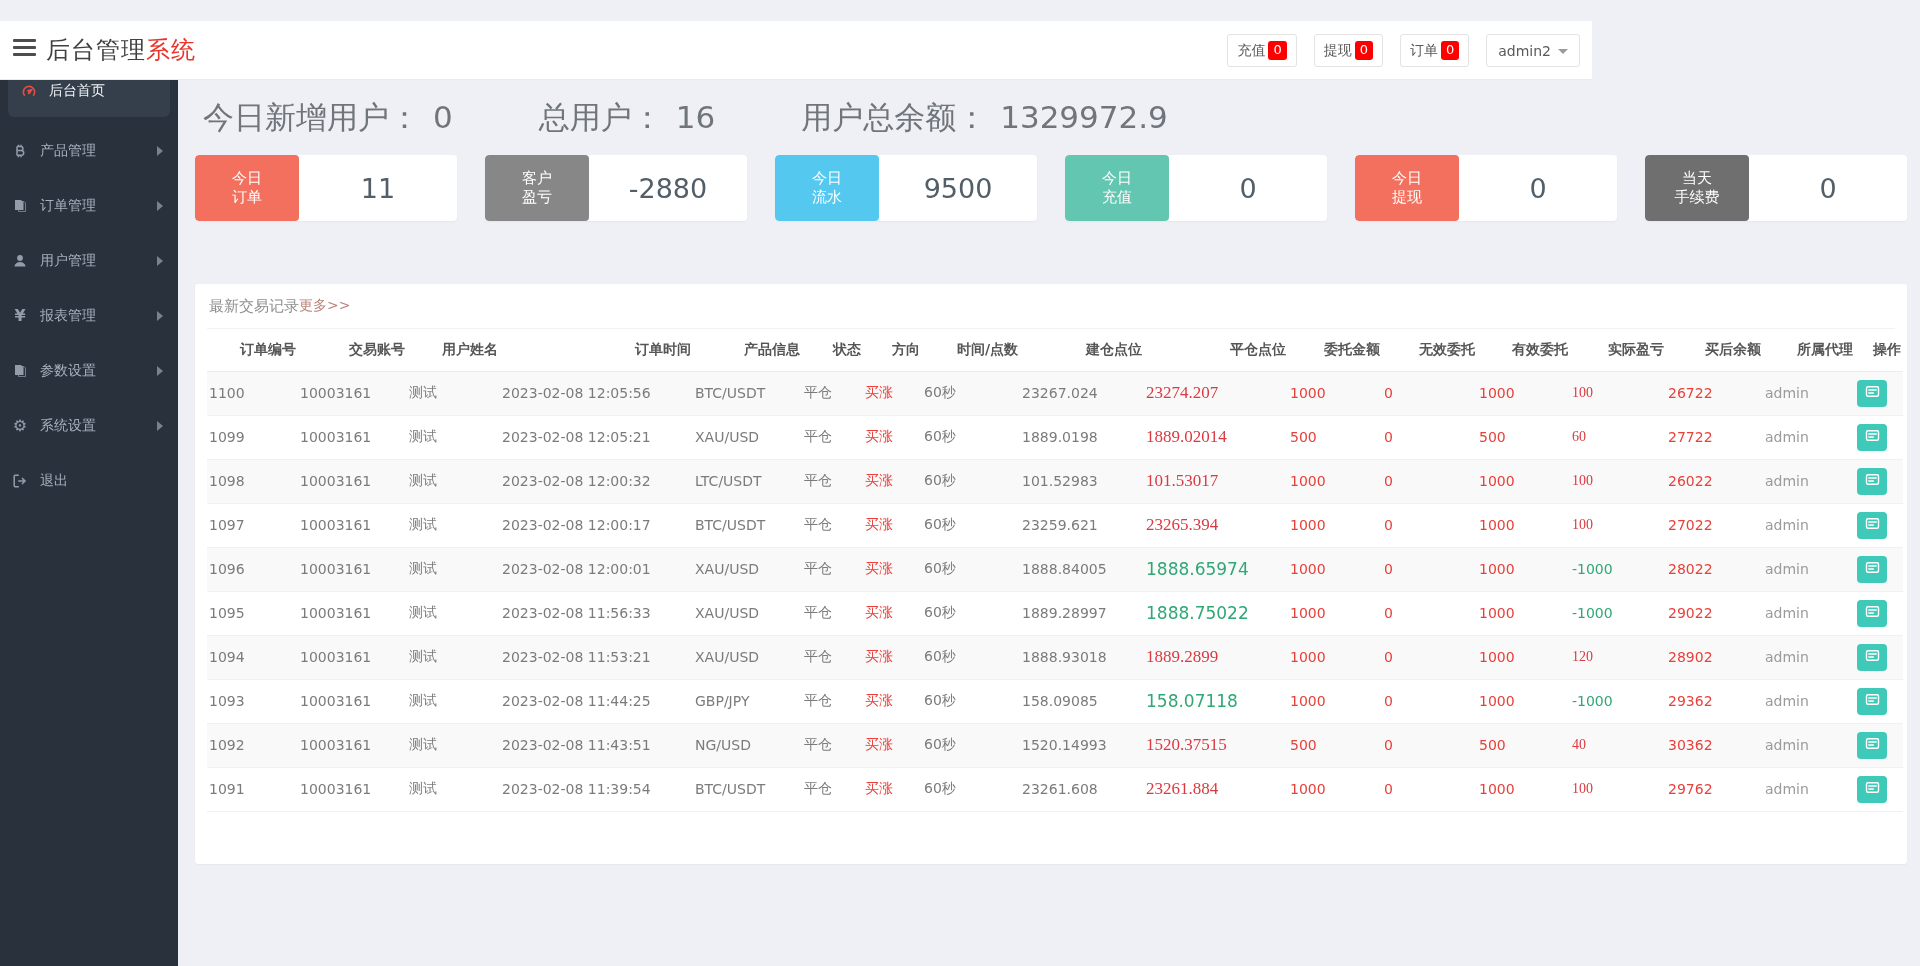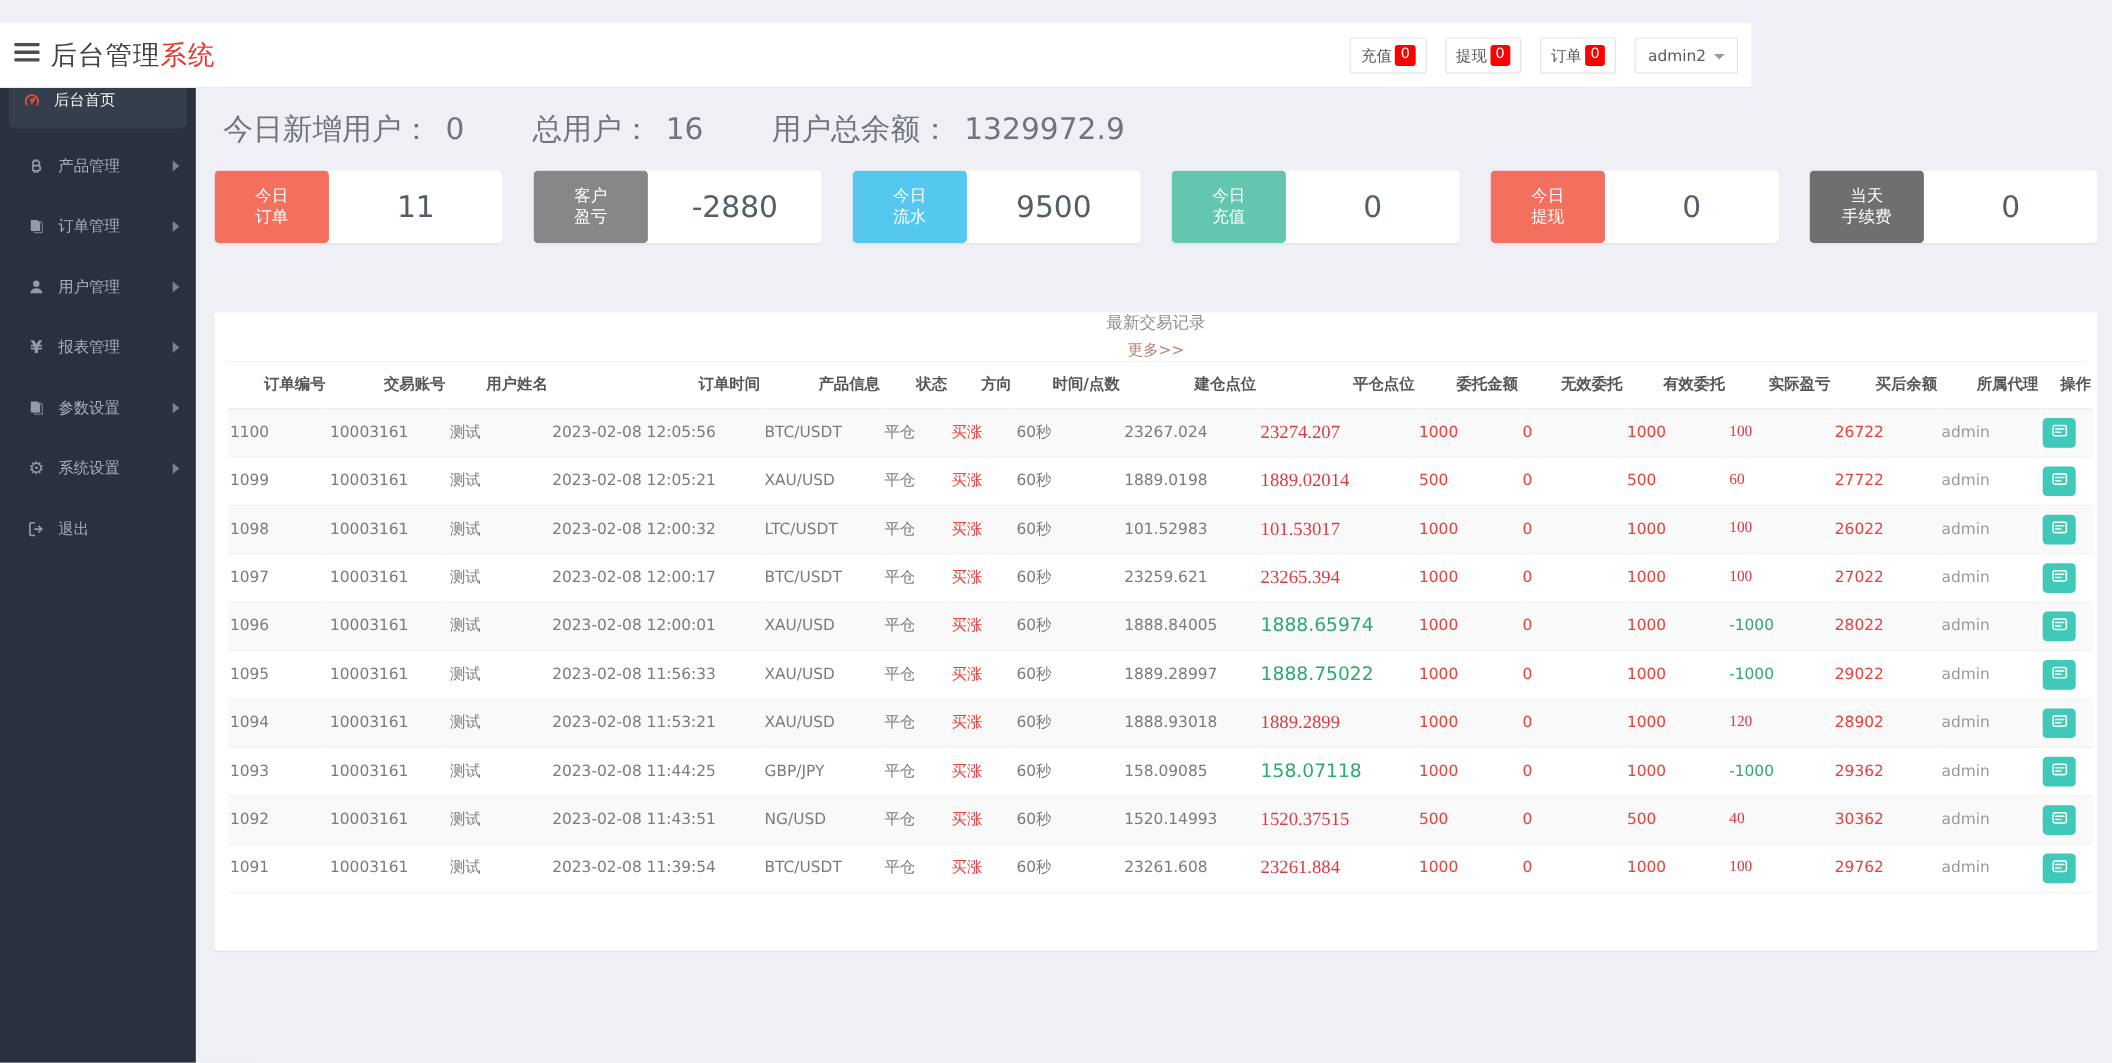--- a/index.html
+++ b/index.html
@@ -18,51 +18,51 @@
     border:1px solid #e3e3e3; border-radius:3px; font-size:14px; color:#595959; cursor:pointer; }
   .hbtn .badge { display:inline-block; margin-left:3px; padding:1px 5px 2px; background:#fe0000;
     color:#fff; font-size:13px; border-radius:3px; line-height:16px; }
   .userbtn { display:flex; align-items:center; gap:7px; height:33px; padding:0 11px; background:#fff;
     border:1px solid #e3e3e3; border-radius:3px; font-size:14px; color:#5a5a5a; cursor:pointer; }
   .caret { width:0; height:0; border-left:5px solid transparent; border-right:5px solid transparent;
     border-top:5px solid #9b9b9b; margin-top:2px; }
 
   
   .sidebar { position:absolute; left:0; top:59px; width:178px; height:907px; background:#29313d; }
-  .side-item { position:relative; height:55px; display:flex; align-items:center; padding-left:24px;
+  .side-item { position:relative; height:55px; display:flex; align-items:center; padding-left:11px;
     color:#a6b0bb; font-size:14px; cursor:pointer; }
   .side-item .s-icon { width:18px; height:18px; display:inline-flex; align-items:center; justify-content:center;
     margin-right:11px; color:#939da9; font-size:15px; flex:none; }
   .side-item.active { background:#343f4b; margin:6px 8px; height:52px; border-radius:6px;
     padding-left:12px; color:#f2f4f6; }
   .side-item.active .s-icon { color:#e64c41; }
   .side-chevron { position:absolute; right:15px; top:50%; margin-top:-5px; width:0; height:0;
     border-top:5px solid transparent; border-bottom:5px solid transparent; border-left:6px solid #79828e; }
   .s-icon svg { width:16px; height:16px; }
 
   
   .main { position:absolute; left:178px; top:59px; width:1742px; height:907px; padding:0 13px 0 17px; }
 
-  .stats-line { margin-top:41px; display:flex; align-items:flex-end; gap:62px;
-    color:#6f757b; font-size:27px; line-height:35px; padding-left:8px; }
+  .stats-line { margin-top:41px; display:flex; align-items:flex-end; gap:86px;
+    color:#6f757b; font-size:31px; line-height:35px; padding-left:8px; }
   .stat-group { display:flex; gap:13px; }
 
   .cards { margin-top:20px; display:flex; gap:28px; }
   .card { flex:1; height:66px; display:flex; background:#fff; border-radius:4px;
     box-shadow:0 1px 2px rgba(0,0,0,.04); overflow:hidden; }
   .card-label { width:104px; flex:none; display:flex; flex-direction:column; align-items:center;
     justify-content:center; color:#fff; font-size:15px; line-height:19px; border-radius:4px; }
   .card-value { flex:1; display:flex; align-items:center; justify-content:center;
     font-size:27px; color:#525e68; }
 
   
   .panel { margin-top:63px; background:#fff; border-radius:3px; min-height:580px;
     box-shadow:0 1px 2px rgba(0,0,0,.04); padding:0 12px; }
-  .panel-head { height:45px; display:flex; align-items:center; justify-content:space-between;
-    border-bottom:1px solid #f2f2f2; padding:0 2px;flex-direction:column; }
+  .panel-head { height:45px; display:flex; align-items:center; 
+    border-bottom:1px solid #f2f2f2; padding:0 2px; }
   .panel-title { font-size:15px; color:#8e8e8e; }
   .more-link { font-size:14px; color:#b98379; cursor:pointer; }
 
   table.grid { width:100%; border-collapse:collapse; table-layout:fixed; }
   .grid th { text-align:right; font-size:14px; color:#565656; font-weight:bold; height:42px;
     border-bottom:1px solid #ededed; padding:0 2px; white-space:nowrap; overflow:hidden; }
   .grid td { text-align:left; font-size:14px; color:#7b7b7b; height:44px;
     border-bottom:1px solid #f1f1f1; padding:0 2px; white-space:nowrap; overflow:hidden; }
   .grid tr.striped td { background:#f9f9f9; }
   td.c-red { color:#e8403a; }

